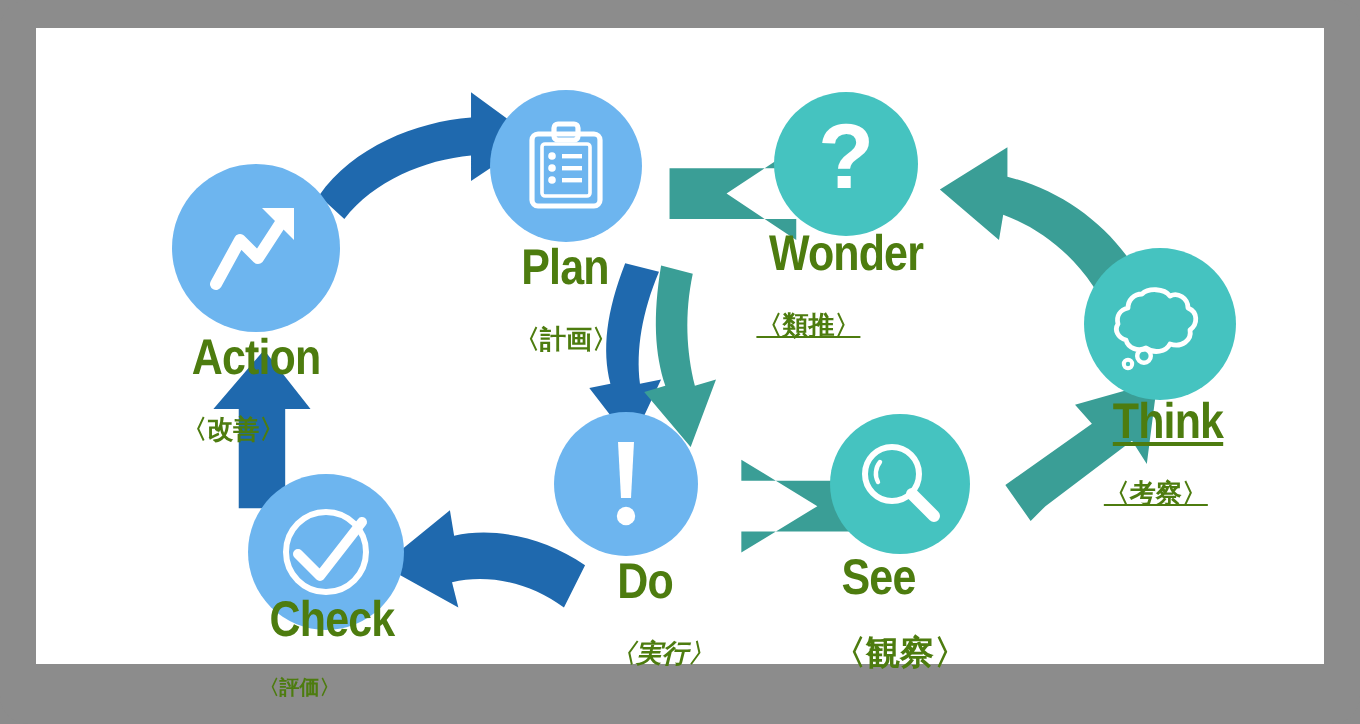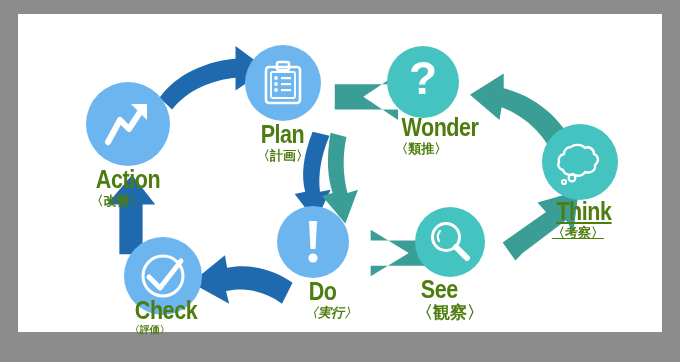--- a/index.html
+++ b/index.html
@@ -28,21 +28,21 @@
     position:absolute;transform:translateX(-50%);
     color:#4d7c0f;line-height:1;
     white-space:nowrap;
   }
   .lbl .en{
     display:block;font-weight:bold;letter-spacing:-0.5px;
     font-family:"Liberation Sans", sans-serif;
     transform:scaleX(0.86);
   }
   .lbl .jp{
-    display:block;font-weight:bold;margin-top:2px;
+    display:block;font-weight:bold;margin-top:17px;
     font-family:"DejaVu Sans", sans-serif;
   }
   #arrows{position:absolute;left:0;top:0;width:680px;height:362px;}
 </style>
 </head>
 <body>
 
 <div id="frame">
   <div id="canvas">
 
@@ -123,23 +123,23 @@
         <span class="jp" style="font-size:13px;">〈計画〉</span>
       </div>
     </div>
 
     <div class="node">
       <div class="disc" style="left:405px;top:68px;width:72px;height:72px;background:#45c3c0;">
         <svg width="44" height="48" viewBox="0 0 44 48">
           <text x="22" y="36" text-anchor="middle" fill="#ffffff" style="font-family:'Liberation Sans',sans-serif;font-size:46px;font-weight:bold;">?</text>
         </svg>
       </div>
-      <div class="lbl" style="left:422px;top:101px;">
+      <div class="lbl" style="left:405px;top:101px;">
         <span class="en" style="font-size:25px;">Wonder</span>
-        <span class="jp" style="font-size:13px;">〈類推〉</span>
+        <span class="jp" style="font-size:13px;text-decoration:underline;">〈類推〉</span>
       </div>
     </div>
 
     <div class="node">
       <div class="disc" style="left:562px;top:148px;width:76px;height:76px;background:#45c3c0;">
         <svg width="50" height="50" viewBox="0 0 50 50">
           <path d="M16 10 C12 10 9 13 9 17 C5 18 3 21 4 25 C2 28 4 32 8 33
                    C9 37 14 39 18 37 C22 40 28 39 30 35 C36 37 41 33 40 28
                    C44 25 44 19 39 17 C39 12 34 9 30 11 C27 7 19 7 16 10 Z" fill="none" stroke="#ffffff" stroke-width="2.4" stroke-linejoin="round"></path>
           <circle cx="17" cy="41" r="3.4" fill="none" stroke="#ffffff" stroke-width="2.2"></circle>

